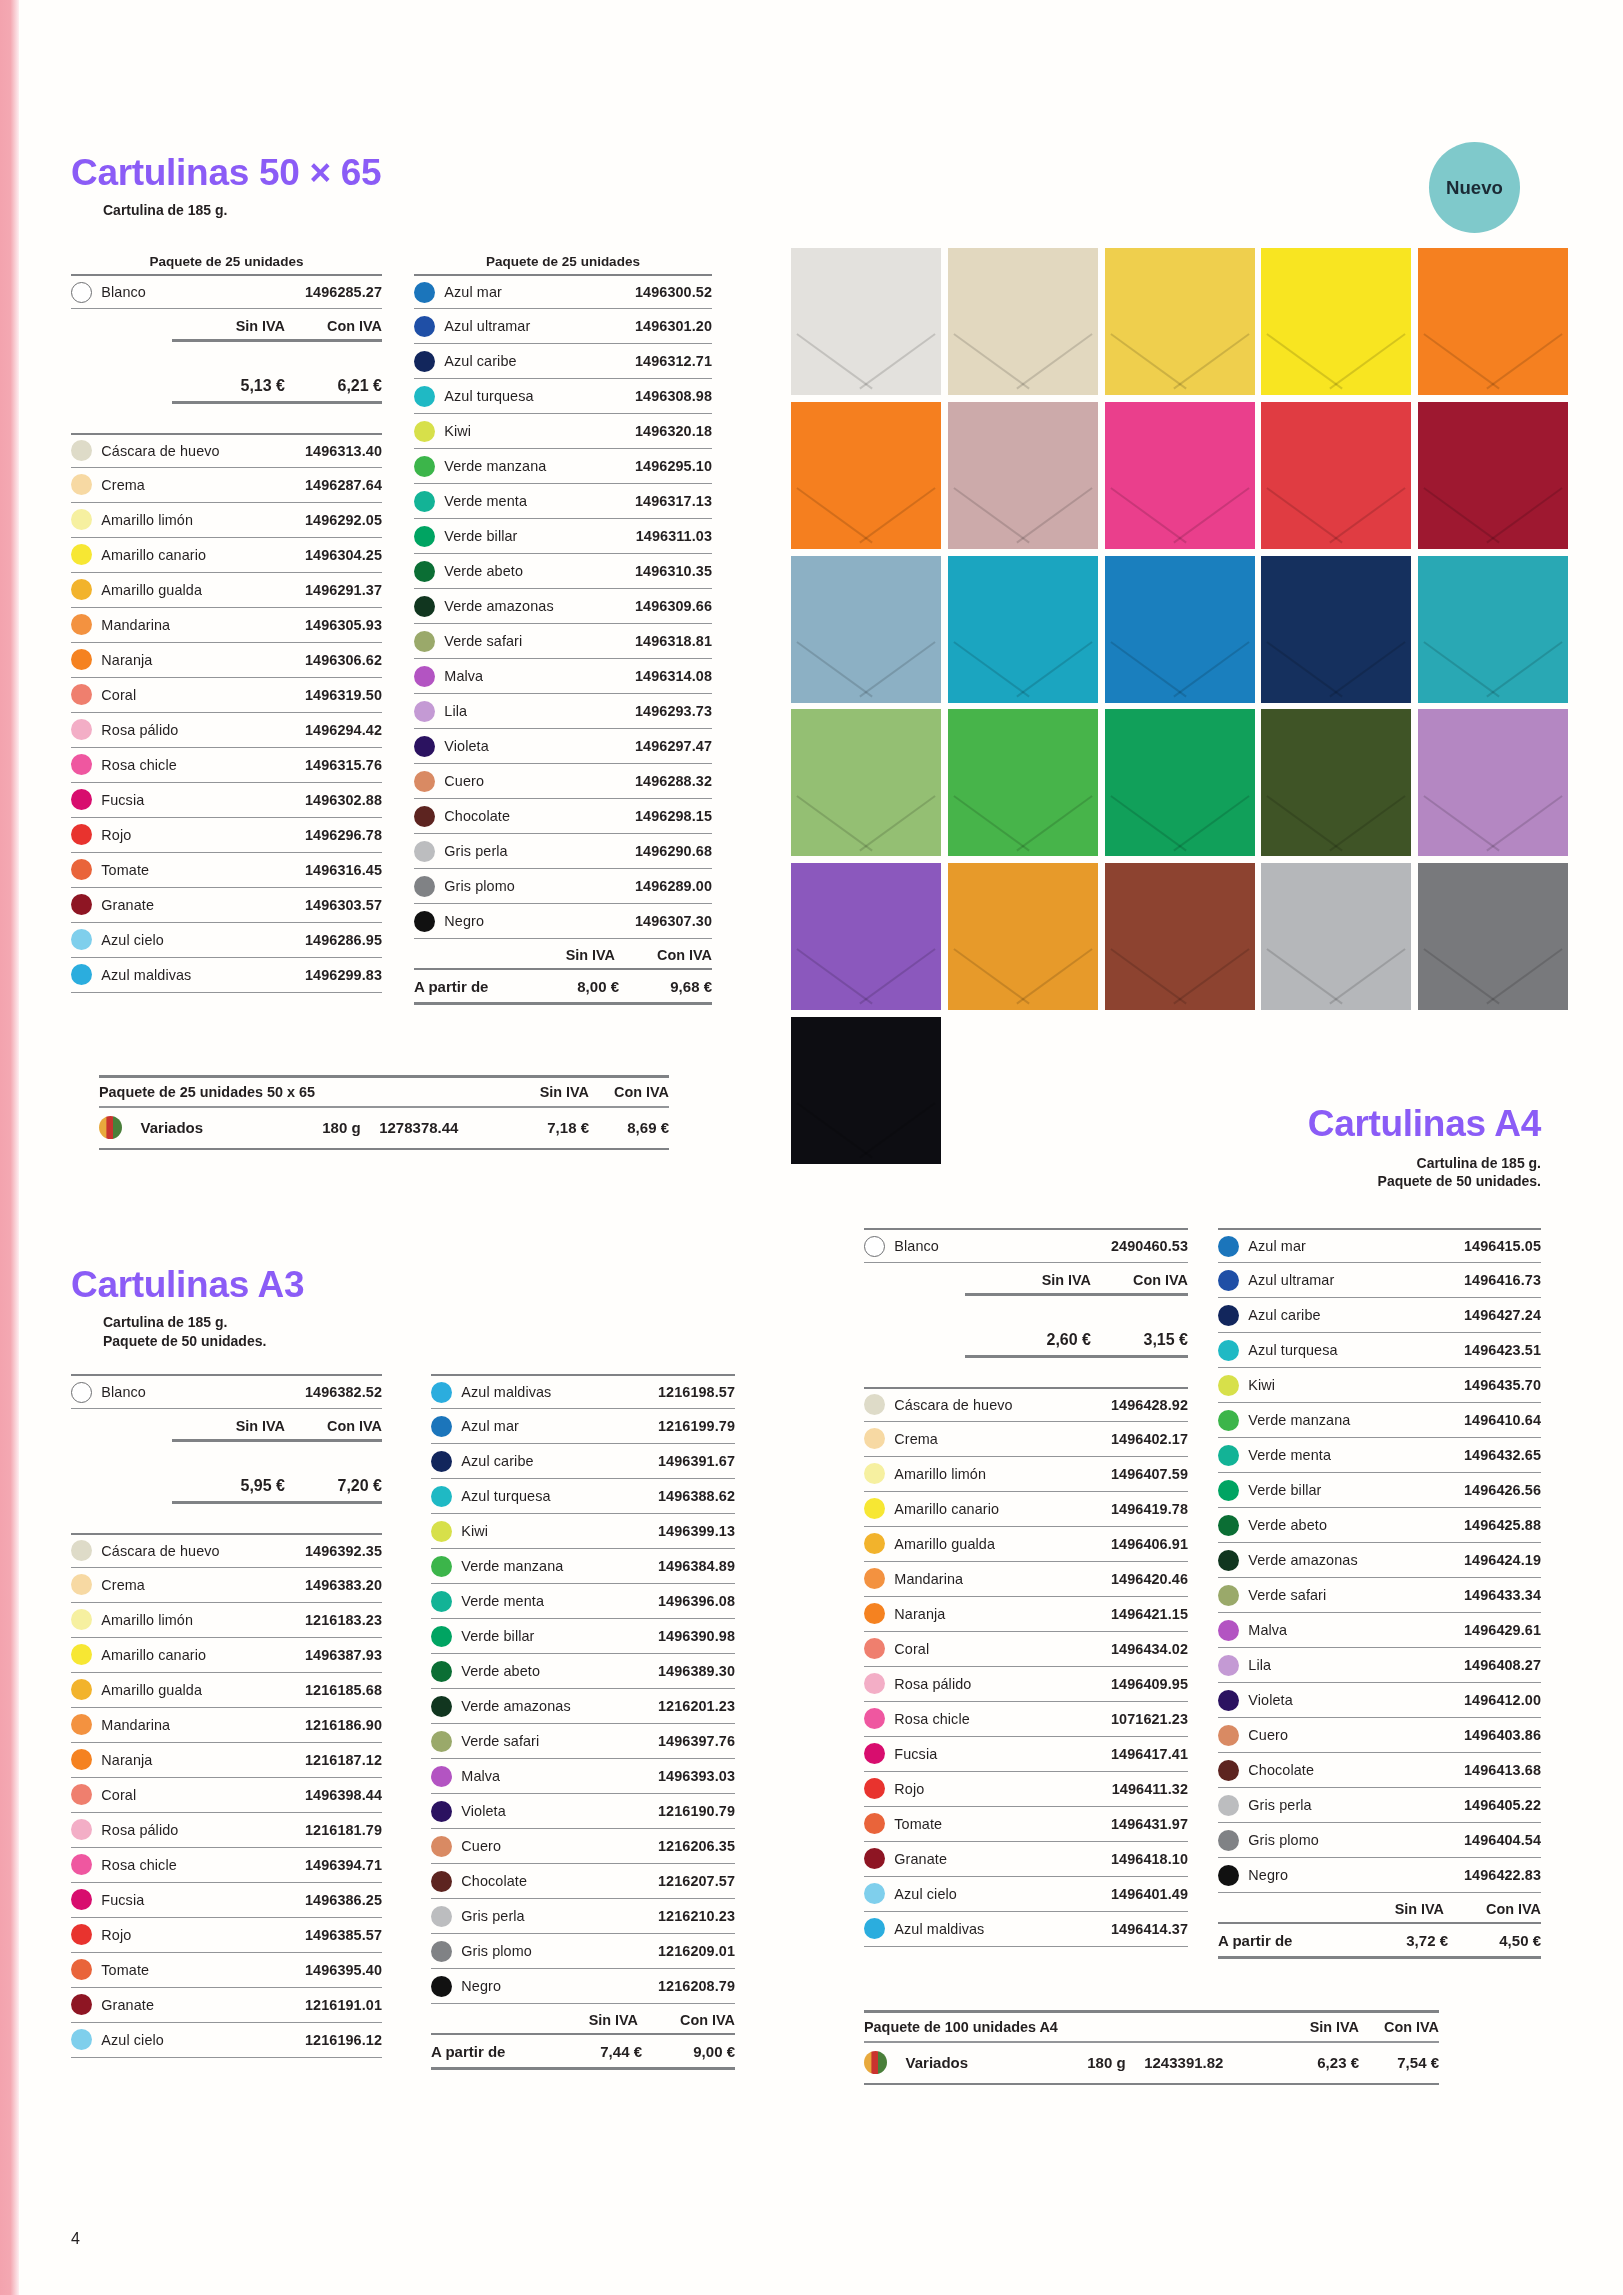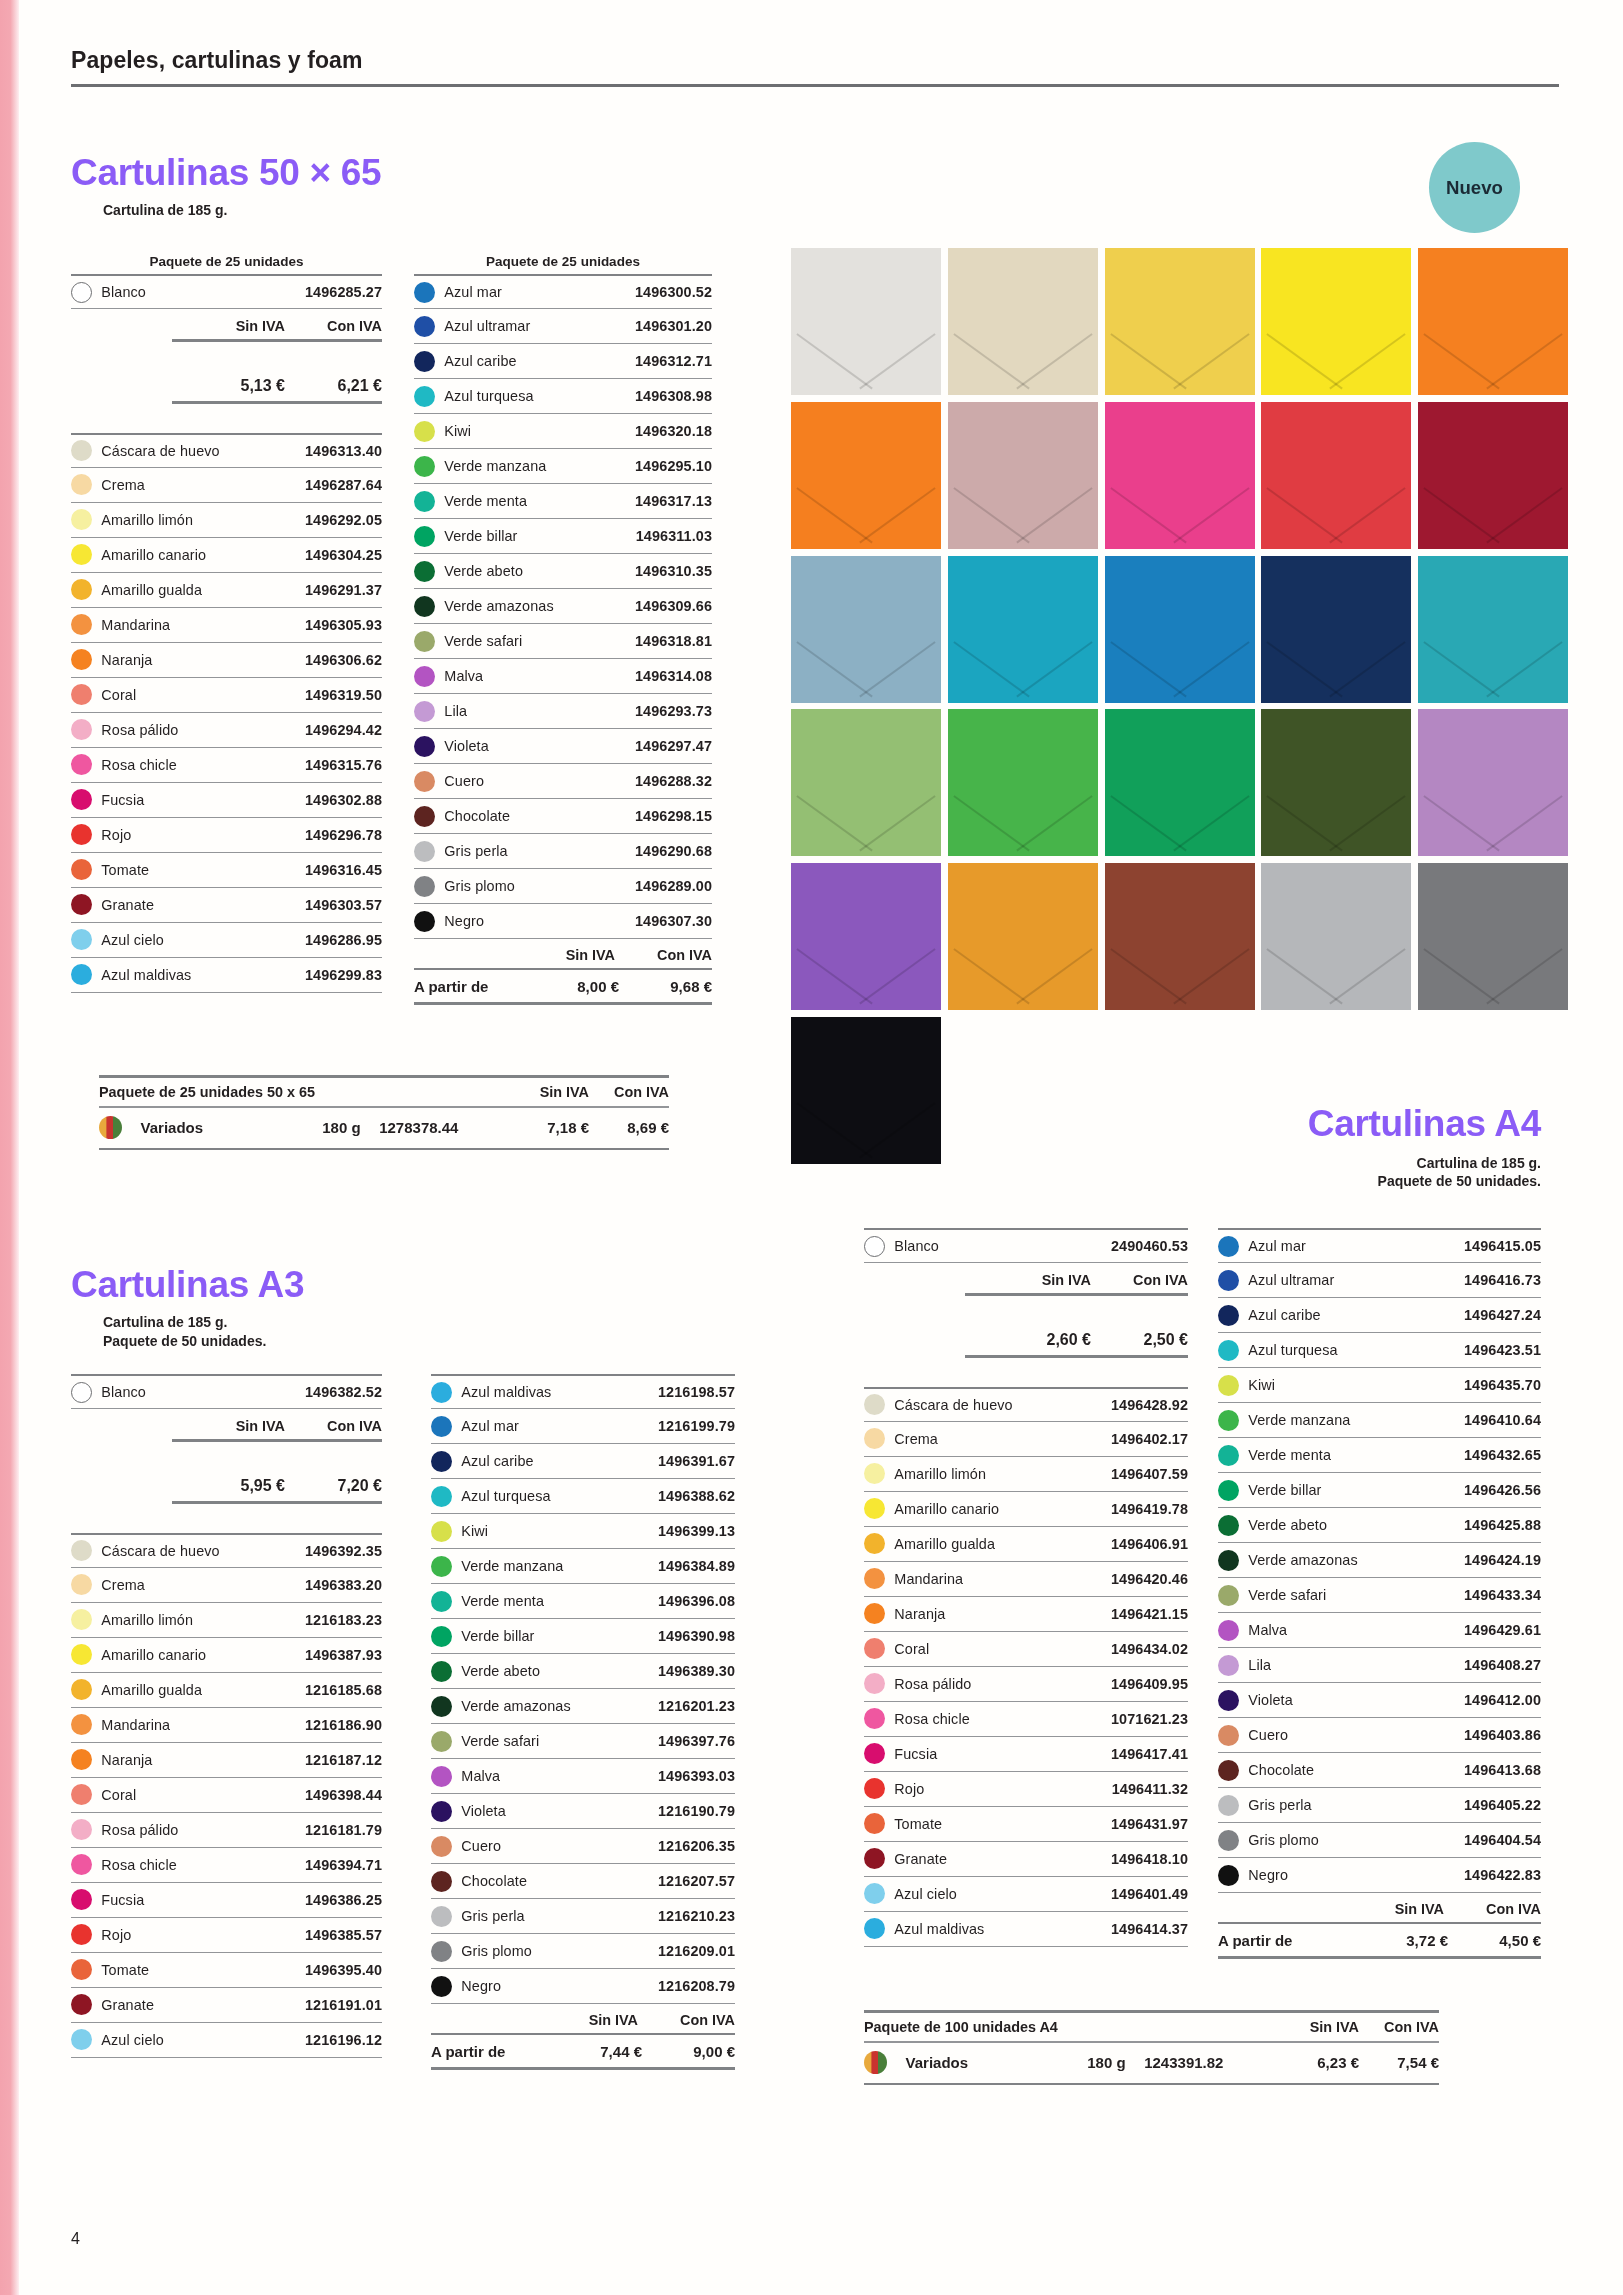--- a/index.html
+++ b/index.html
@@ -121,24 +121,20 @@
   
   #page-num { position: absolute; left: 71px; top: 2230px; font-size: 16px; color: #231f20; }
 </style>
 </head>
 <body>
 
 <div id="page">
 
   <div id="left-edge-bar"></div>
 
-  <div id="header">
-    <div class="h-title">Papeles, cartulinas y foam</div>
-    <div class="h-rule"></div>
-  </div>
 
   <div id="nuevo-badge">
     <span>Nuevo</span>
   </div>
 
   <div style="position:absolute;left:71px;top:152px;">
     <div class="sec-title">Cartulinas 50 × 65</div>
     <div class="sec-sub" style="margin-top:6.8px">Cartulina de 185 g.</div>
   </div>
 
@@ -707,21 +703,21 @@
       <span class="ccode">2490460.53</span>
     </div>
     <div class="price-block">
       <div class="price-head">
         <span class="lbl-sin">Sin IVA</span>
         <span class="lbl-con">Con IVA</span>
       </div>
       <div class="price-rule-top"></div>
       <div class="price-vals">
         <span class="v">2,60 €</span>
-        <span class="v">2,50 €</span>
+        <span class="v">3,15 €</span>
       </div>
       <div class="price-rule-bot"></div>
     </div>
     <div style="height:29px"></div>
     <div id="a4c1">
         <div class="crow first">
           <span class="swatch" style="background: rgb(222, 219, 200);"></span>
           <span class="cname">Cáscara de huevo</span>
           <span class="ccode">1496428.92</span>
         </div>

